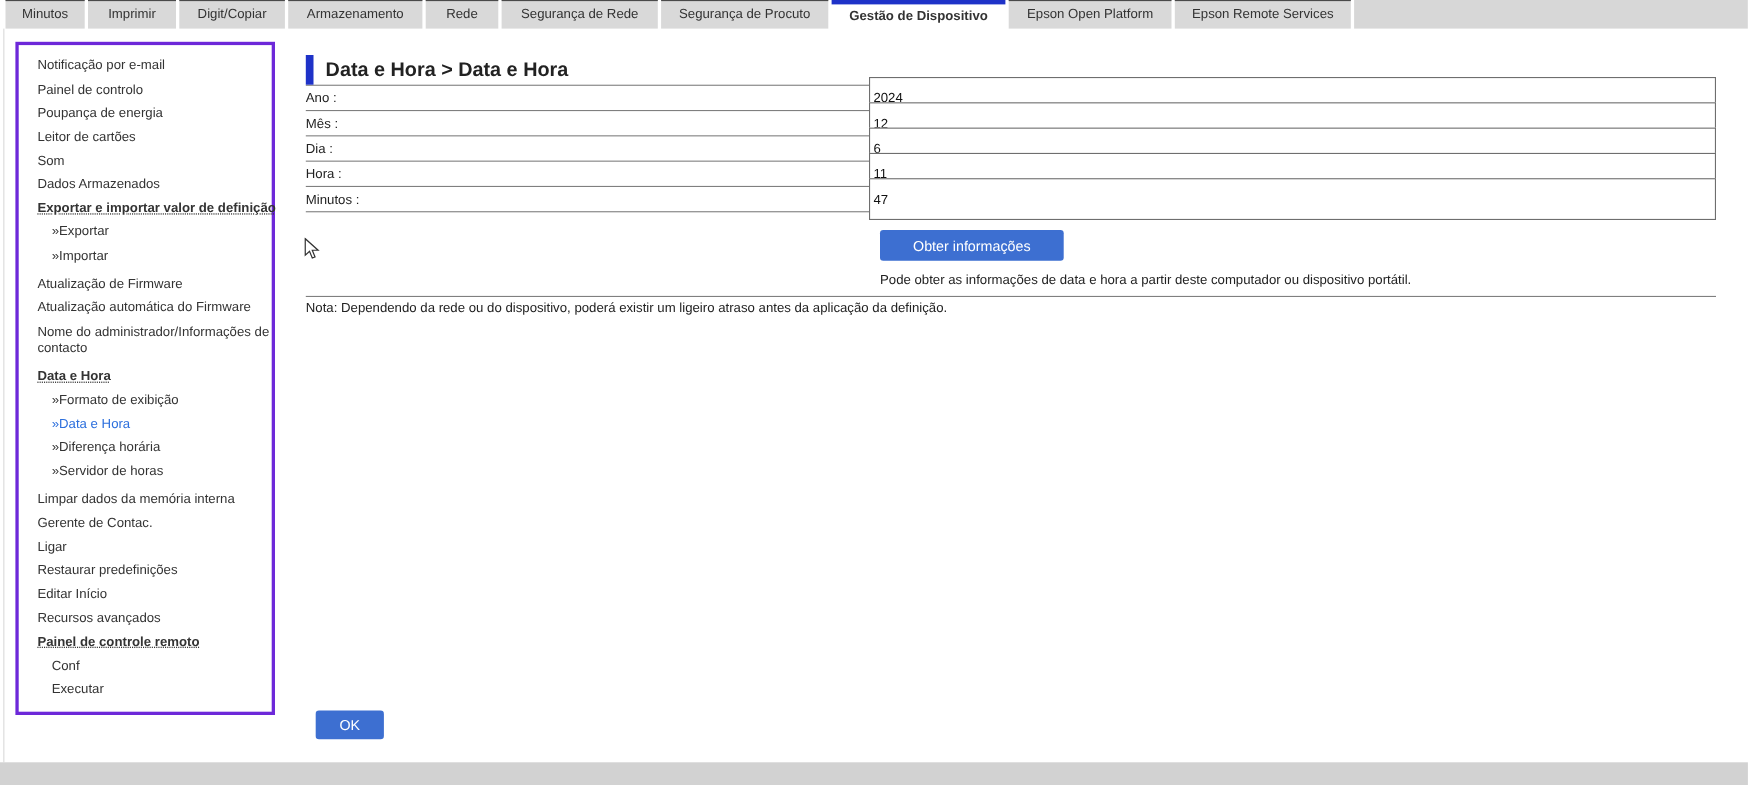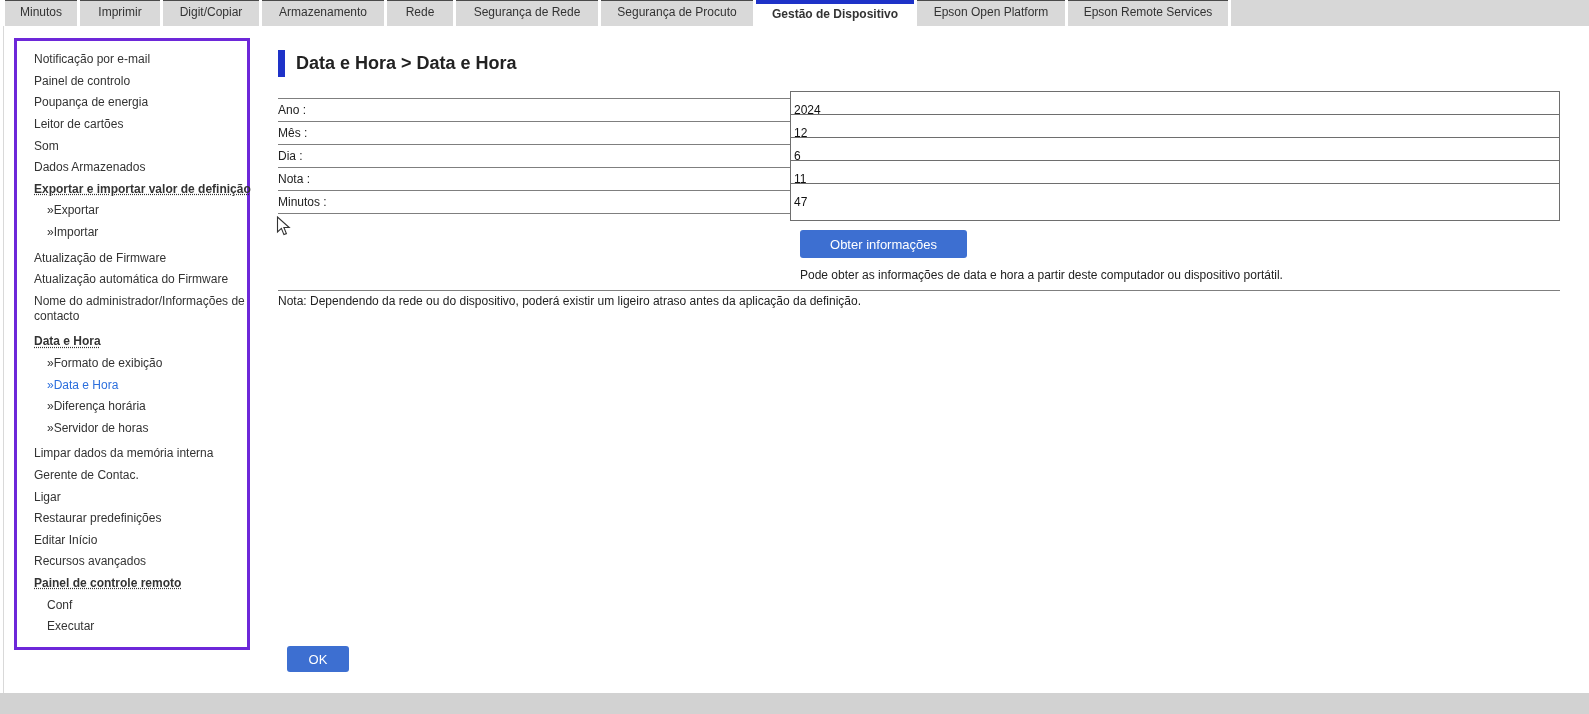--- a/index.html
+++ b/index.html
@@ -30,21 +30,21 @@
   .sb-item.sub { padding-left:13px; }
   .sb-item.sub.active { color:#2c6fdd; }
   .sb-item.gap { margin-top:4px; }
 
   
   .main { position:absolute; left:278px; top:26px; width:1282px; height:667px; }
   .title-block { margin-top:24px; display:flex; align-items:center; height:27px; }
   .title-bar { width:7px; height:27px; background:#1e32c8; }
   .page-title { font-size:18px; color:#222; margin-left:11px; }
 
-  .form { margin-top:21px; }
+  .form { }
   .form-row { display:flex; align-items:center; height:23px; border-top:1px solid #7f7f7f; }
   .form-label { width:512px; font-size:12px; color:#222; }
   .form-field { width:770px; }
   .text-input { width:770px; height:18px; border:1px solid #6e6e6e; font-size:12px;
     padding:18px 3px; font-family:"Liberation Sans", sans-serif; background:#fff; color:#111; }
 
   .form-footer { display:flex; border-top:1px solid #7f7f7f; border-bottom:1px solid #7f7f7f;
     height:78px; }
   .form-footer .form-field { padding-left:10px; padding-top:16px; }
   .btn { background:#3d6fd1; color:#fff; font-weight:normal; font-size:13px;
@@ -122,21 +122,21 @@
     </div>
     <div class="form-row">
       <div class="form-label">Mês :</div>
       <div class="form-field"><input type="text" class="text-input" value="12" style=""></div>
     </div>
     <div class="form-row">
       <div class="form-label">Dia :</div>
       <div class="form-field"><input type="text" class="text-input" value="6" style=""></div>
     </div>
     <div class="form-row">
-      <div class="form-label">Nota :</div>
+      <div class="form-label">Hora :</div>
       <div class="form-field"><input type="text" class="text-input" value="11" style=""></div>
     </div>
     <div class="form-row">
       <div class="form-label">Minutos :</div>
       <div class="form-field"><input type="text" class="text-input" value="47" style=""></div>
     </div>
     <div class="form-footer">
       <div class="form-label"></div>
       <div class="form-field">
         <button class="btn get-info-btn">Obter informações</button>

